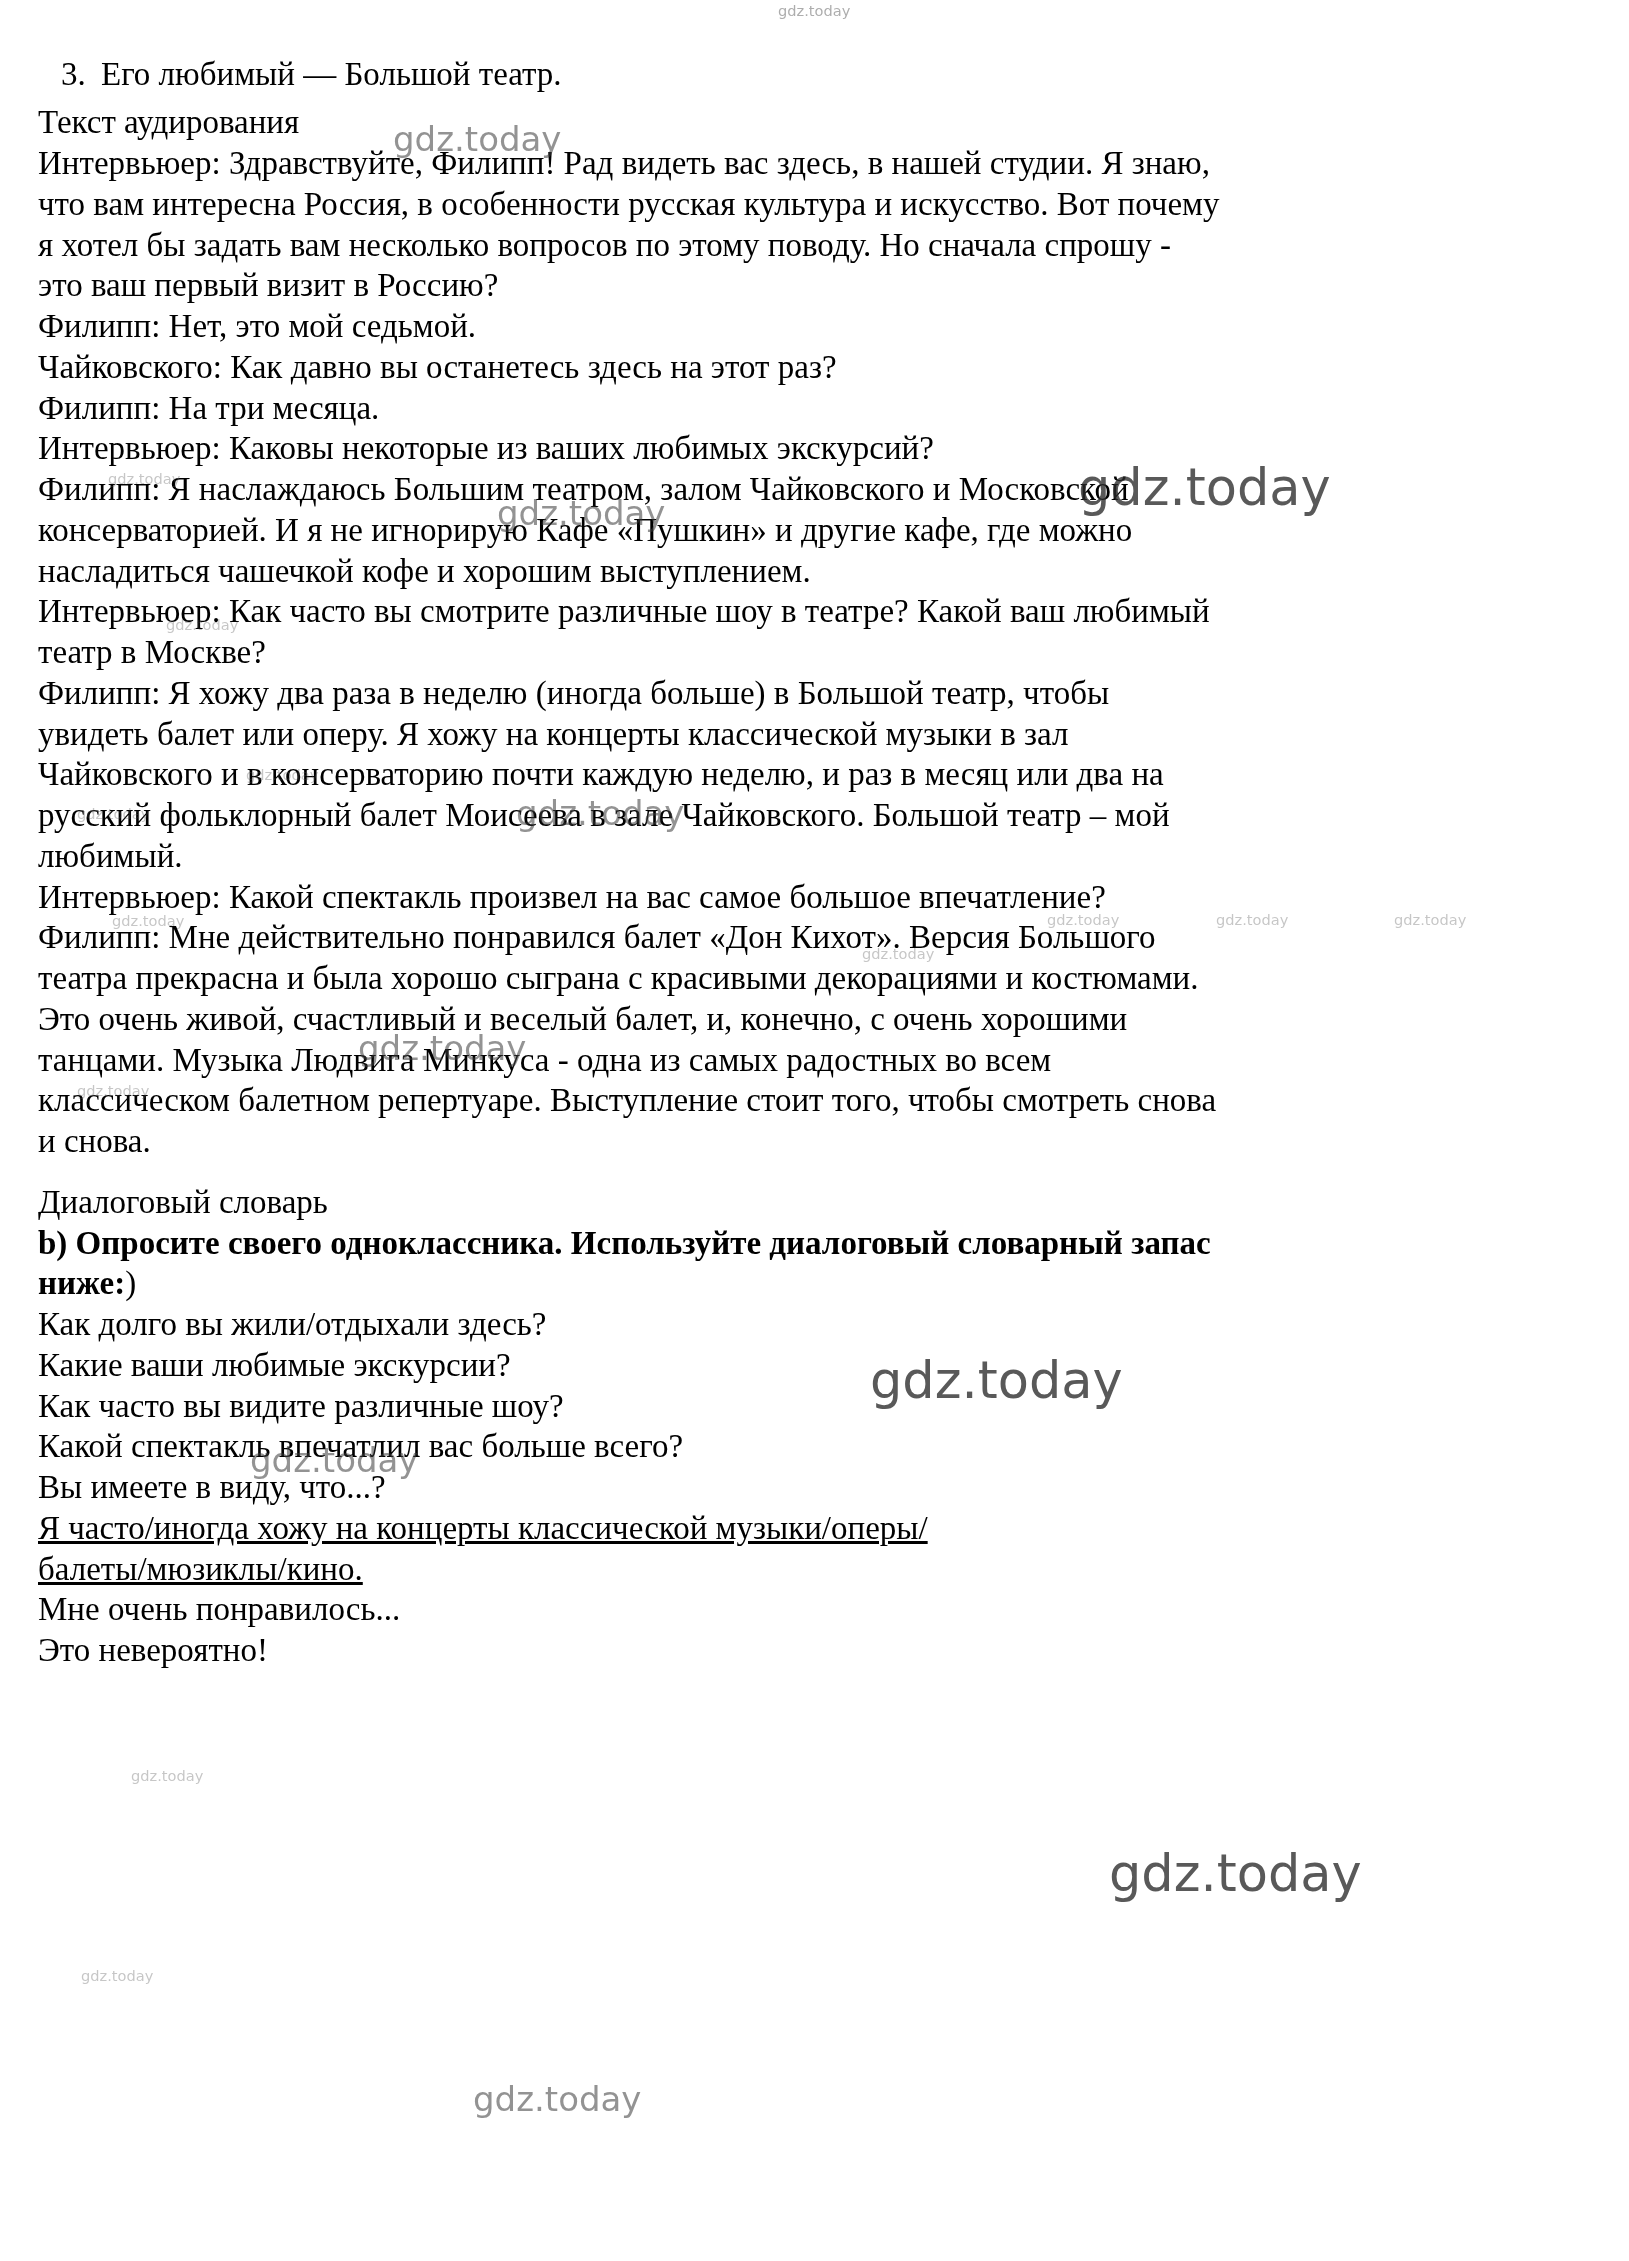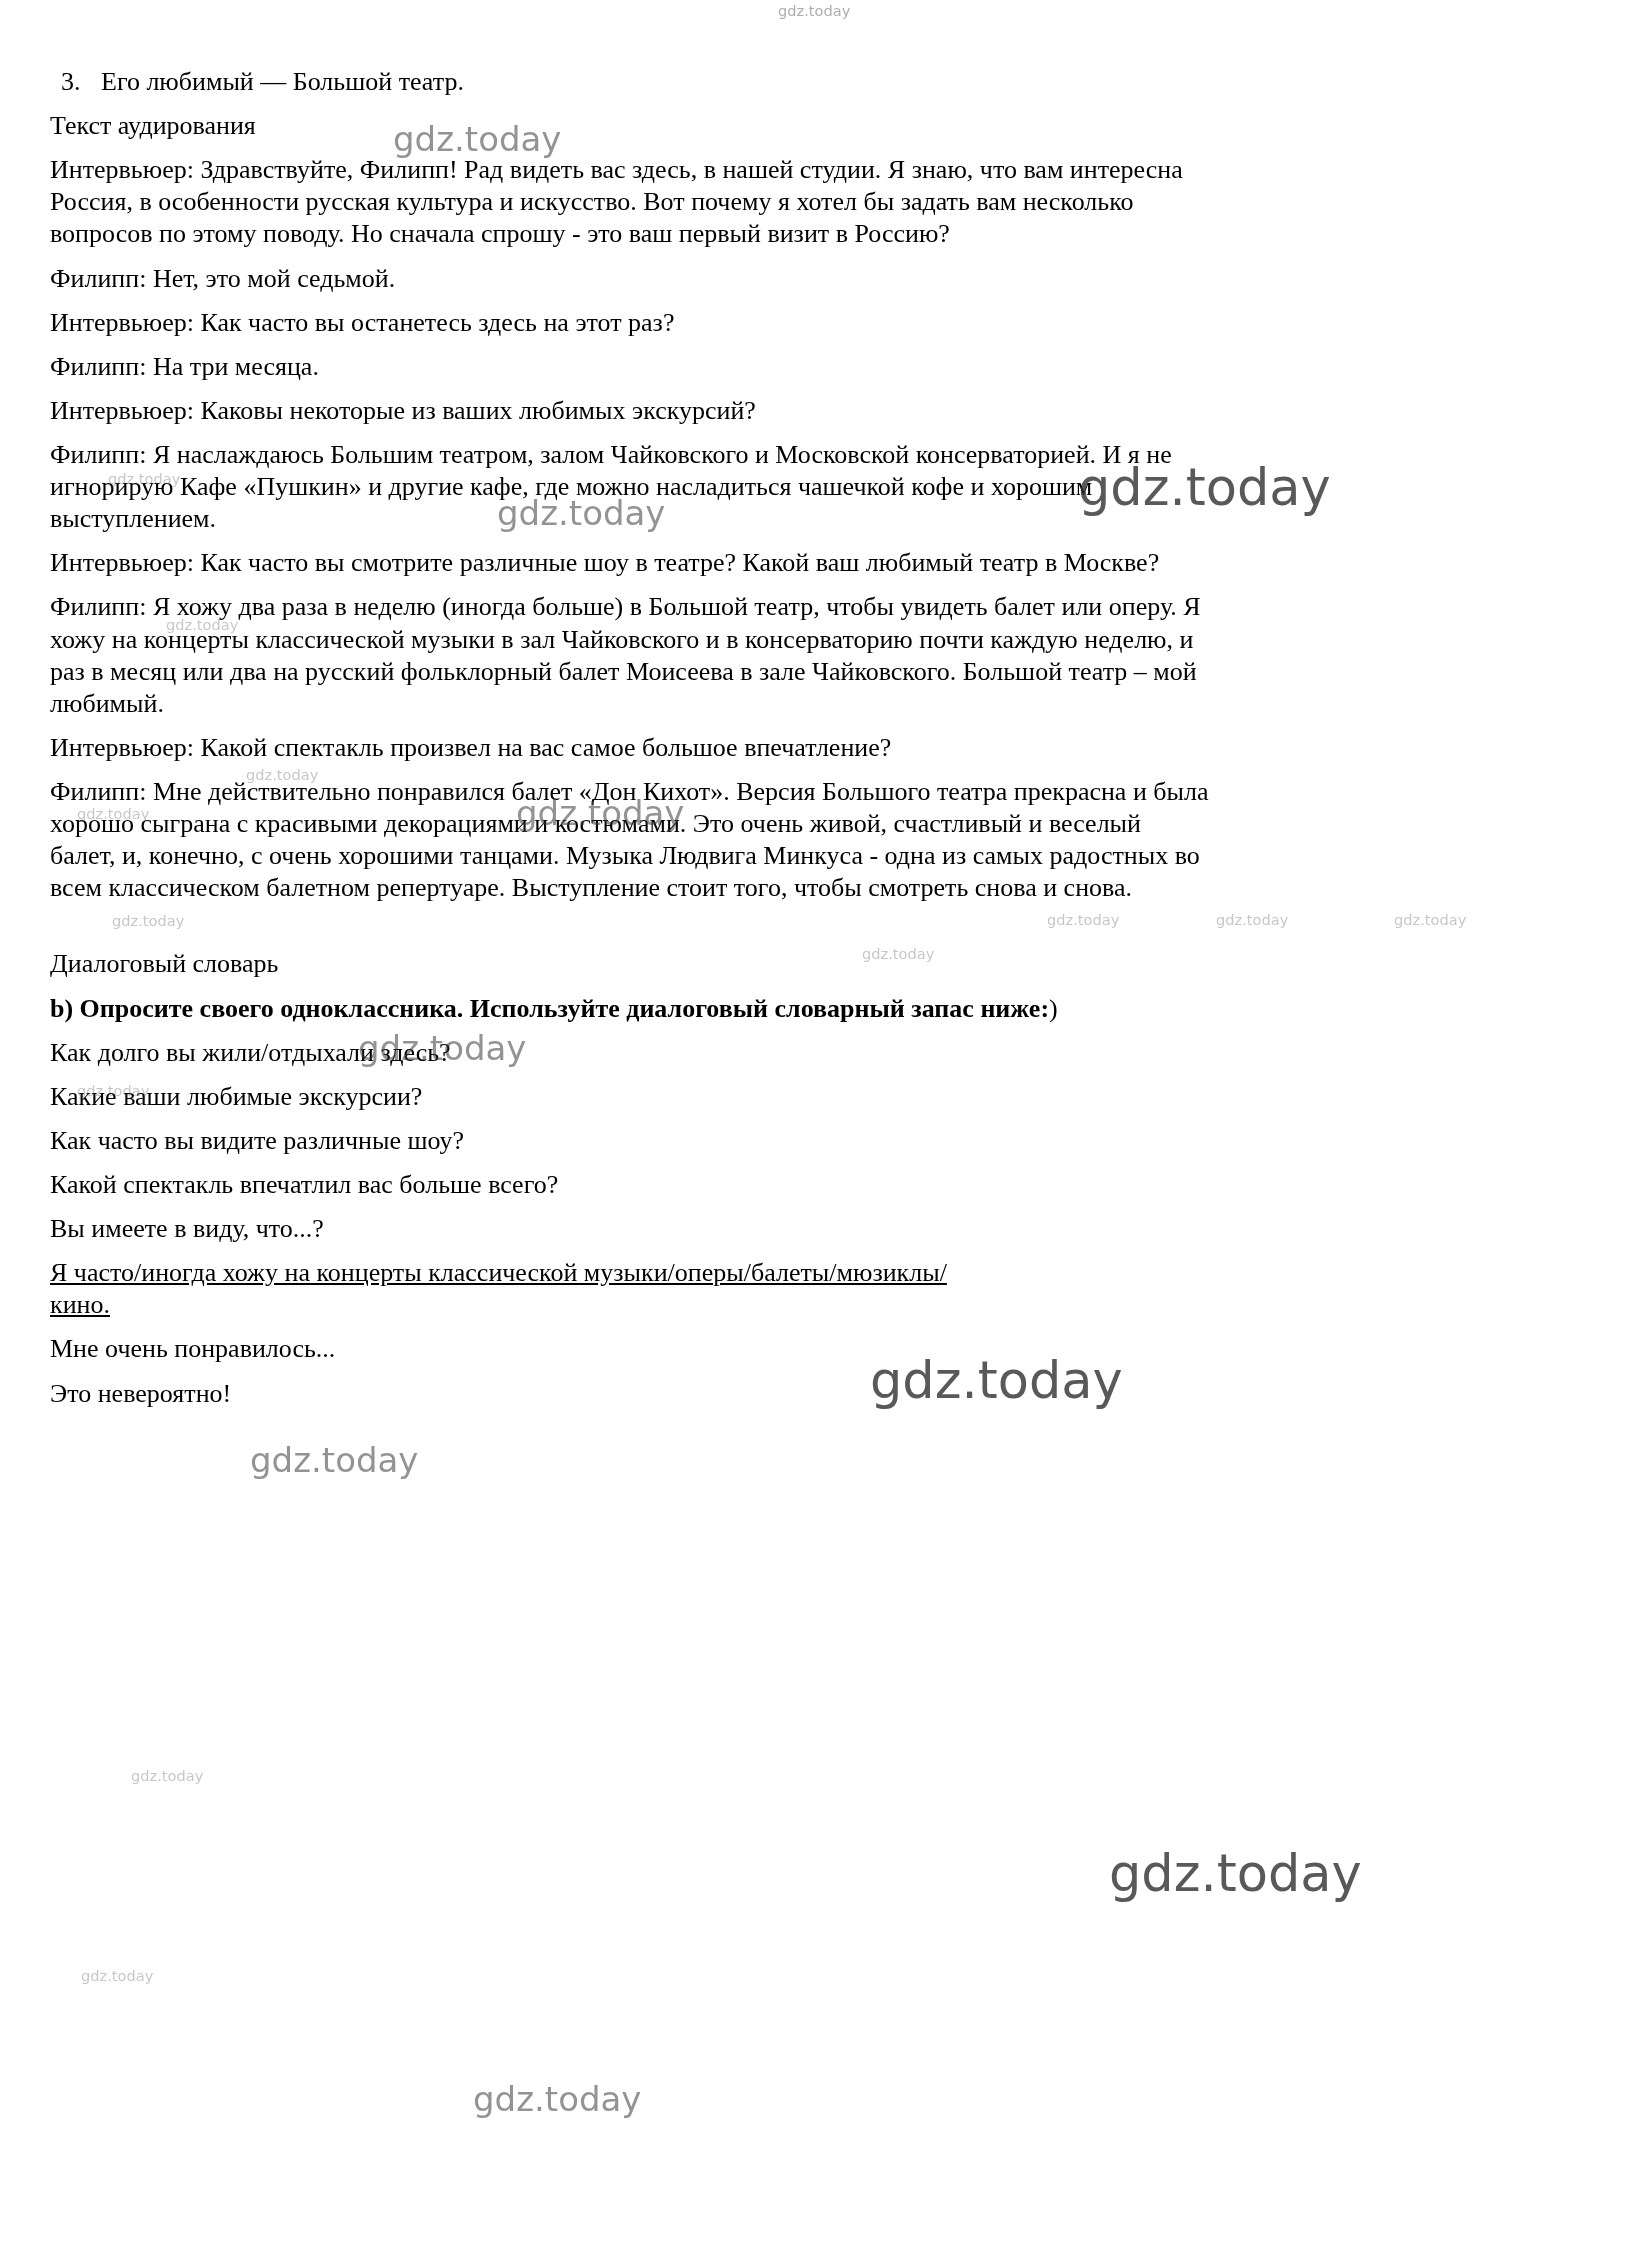--- a/index.html
+++ b/index.html
@@ -21,23 +21,23 @@
     min-height: 2261px;
     padding: 0;
     box-sizing: border-box;
   }
   .content {
     position: relative;
     z-index: 5;
     padding: 54px 85px 0 38px;
   }
   .para {
-    font-size: 26px;
+    font-size: 33px;
     line-height: 1.235;
-    margin: 12px;
+    margin: 0;
   }
   .first-item {
     margin-left: 23px;
     margin-bottom: 7.7px;
   }
   .indent-num {
     display: inline-block;
     width: 40px;
   }
   .bold {
@@ -109,21 +109,21 @@
   <div class="content">
 
     <div class="para first-item">
       <span class="indent-num">3.</span><span>Его любимый — Большой театр.</span>
     </div>
 
     <div class="para">Текст аудирования</div>
 
     <div class="para">Интервьюер: Здравствуйте, Филипп! Рад видеть вас здесь, в нашей студии. Я знаю, что вам интересна Россия, в особенности русская культура и искусство. Вот почему я хотел бы задать вам несколько вопросов по этому поводу. Но сначала спрошу - это ваш первый визит в Россию?</div>
     <div class="para">Филипп: Нет, это мой седьмой.</div>
-    <div class="para">Интервьюер: Как часто вы останетесь здесь на этот раз?</div>
+    <div class="para">Чайковского: Как давно вы останетесь здесь на этот раз?</div>
     <div class="para">Филипп: На три месяца.</div>
     <div class="para">Интервьюер: Каковы некоторые из ваших любимых экскурсий?</div>
     <div class="para">Филипп: Я наслаждаюсь Большим театром, залом Чайковского и Московской консерваторией. И я не игнорирую Кафе «Пушкин» и другие кафе, где можно насладиться чашечкой кофе и хорошим выступлением.</div>
     <div class="para">Интервьюер: Как часто вы смотрите различные шоу в театре? Какой ваш любимый театр в Москве?</div>
     <div class="para">Филипп: Я хожу два раза в неделю (иногда больше) в Большой театр, чтобы увидеть балет или оперу. Я хожу на концерты классической музыки в зал Чайковского и в консерваторию почти каждую неделю, и раз в месяц или два на русский фольклорный балет Моисеева в зале Чайковского. Большой театр – мой любимый.</div>
     <div class="para">Интервьюер: Какой спектакль произвел на вас самое большое впечатление?</div>
     <div class="para">Филипп: Мне действительно понравился балет «Дон Кихот». Версия Большого театра прекрасна и была хорошо сыграна с красивыми декорациями и костюмами. Это очень живой, счастливый и веселый балет, и, конечно, с очень хорошими танцами. Музыка Людвига Минкуса - одна из самых радостных во всем классическом балетном репертуаре. Выступление стоит того, чтобы смотреть снова и снова.</div>
 
     <div class="spacer-md"></div>
 

